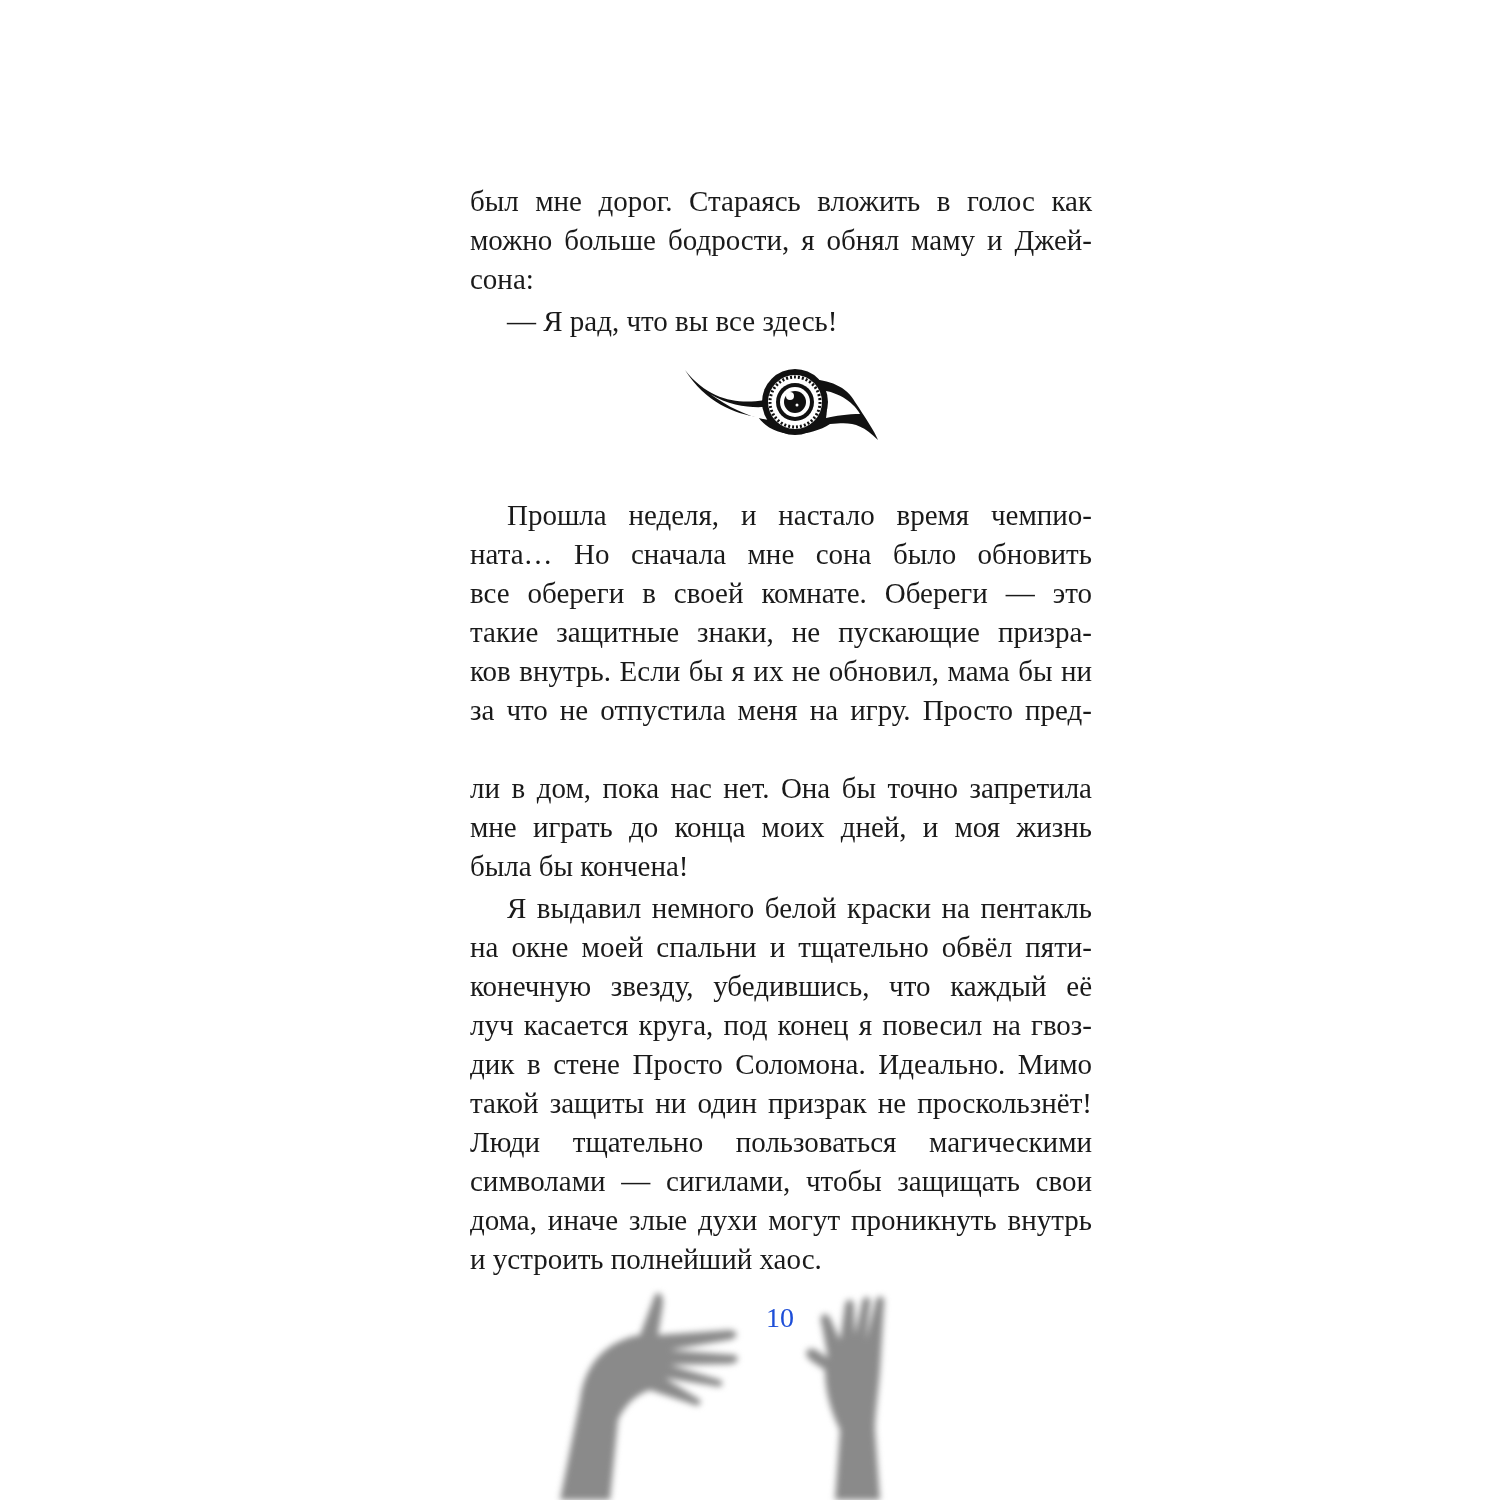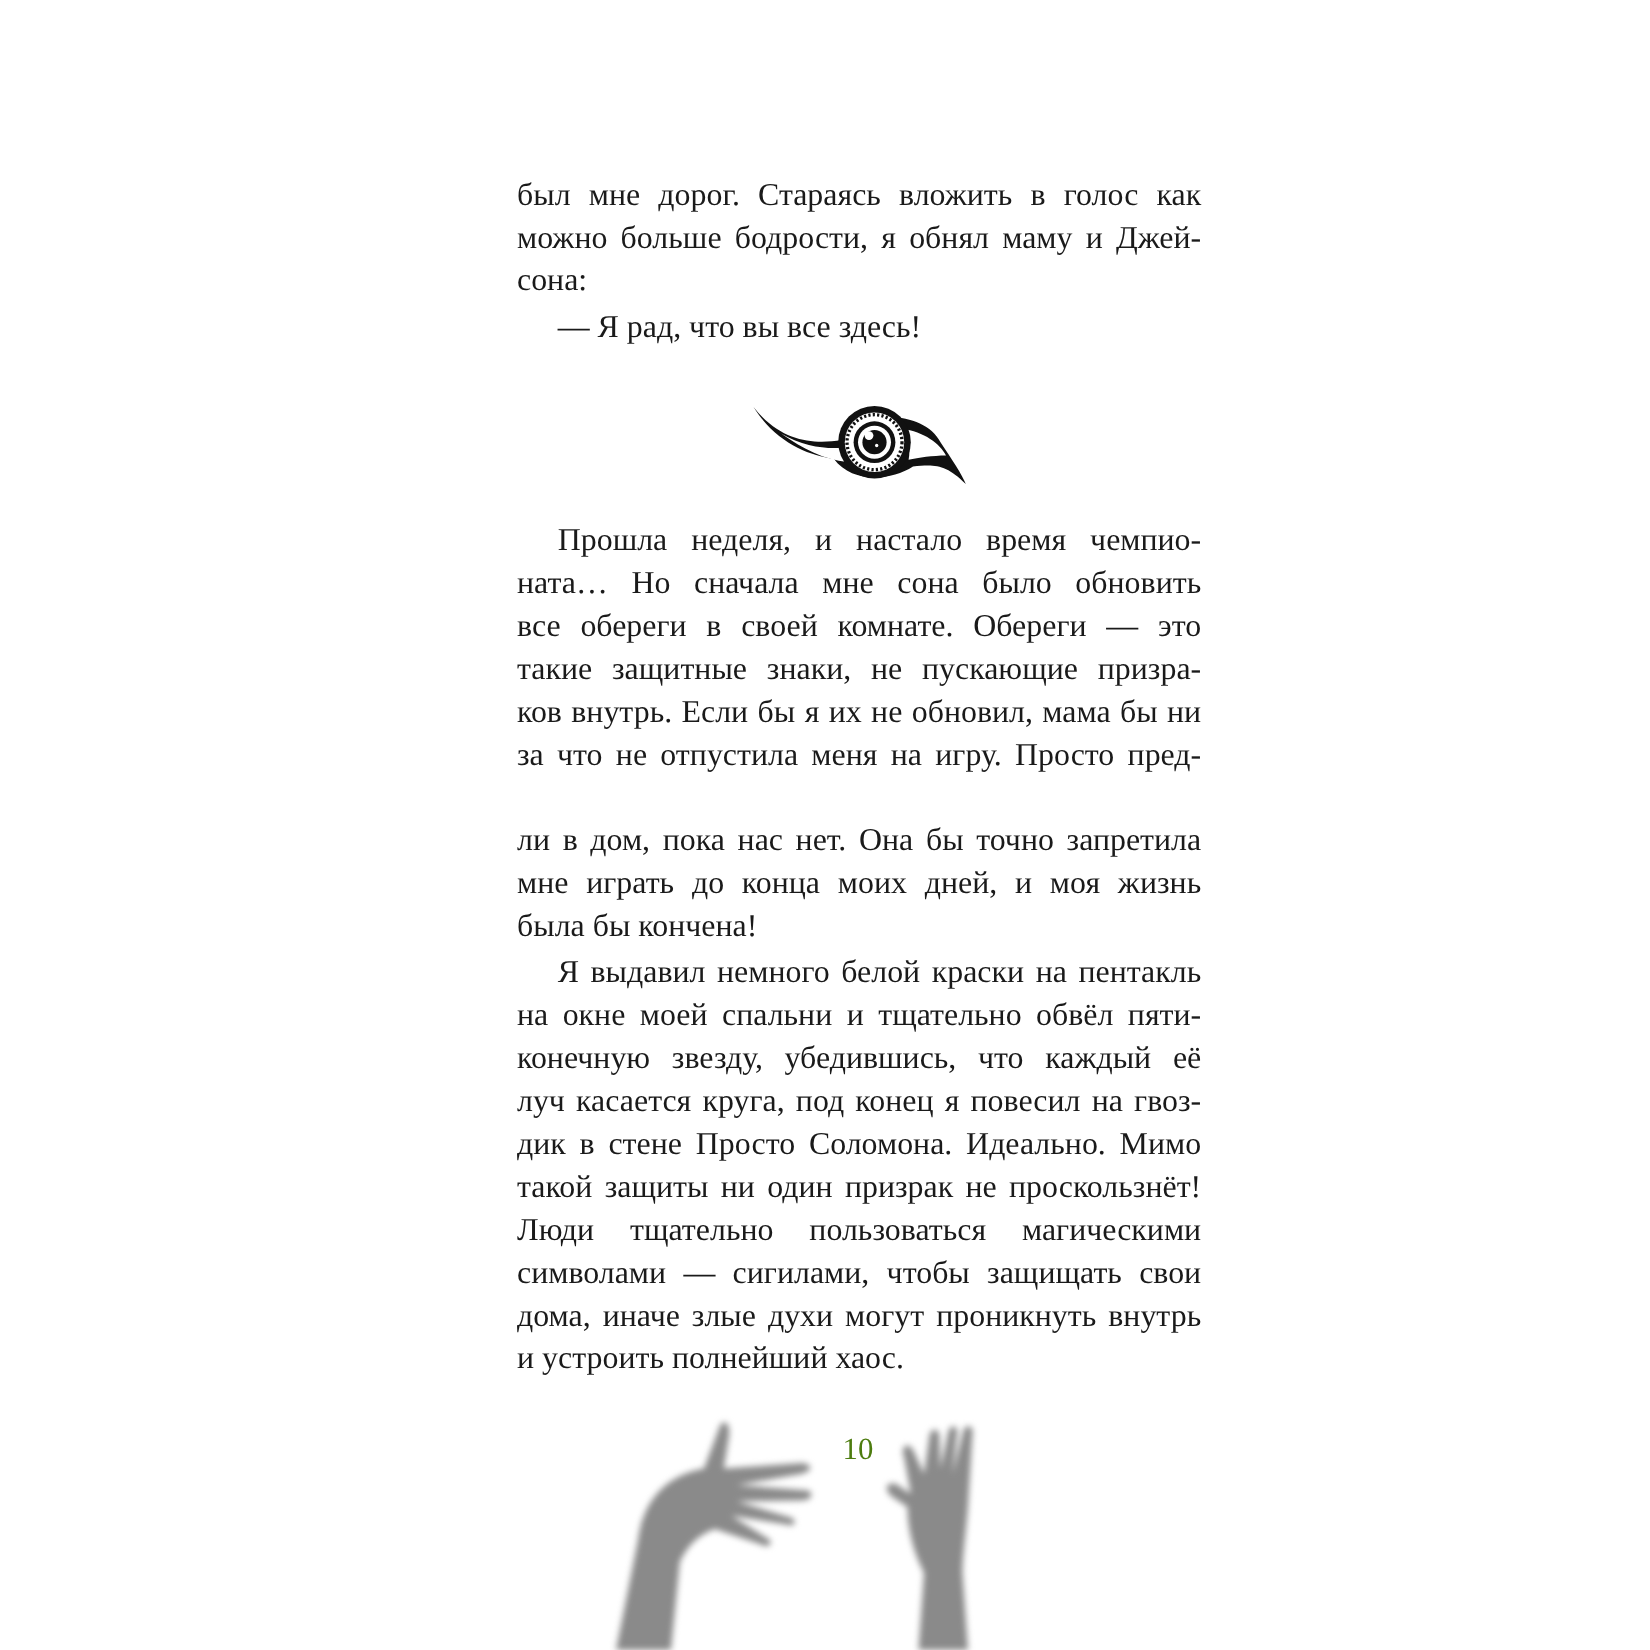--- a/index.html
+++ b/index.html
@@ -9,28 +9,29 @@
     position: absolute;
     left: 470px;
     width: 622px;
     font-family: "Liberation Serif", "DejaVu Serif", serif;
     font-size: 29px;
     line-height: 38px;
     color: #1a1a1a;
     text-align: justify;
     text-align-last: justify;
     white-space: nowrap;
+    margin-top: 24px;
   }
   .line.last { text-align-last: left; }
   .line.indent { left: 507px; width: 585px; }
   .ornament { position: absolute; left: 680px; top: 362px; width: 200px; height: 80px; }
   .hands { position: absolute; left: 540px; top: 1280px; width: 380px; height: 220px; filter: blur(3px); }
   .page-number {
     position: absolute; left: 740px; top: 1302px; width: 80px; text-align: center;
-    font-family: "Liberation Serif", "DejaVu Serif", serif; font-size: 28px; color: #4d7c0f;
+    font-family: "Liberation Serif", "DejaVu Serif", serif; font-size: 28px; color: #1d4ed8;
   }
 </style>
 </head>
 <body>
 
 <div class="page">
 
   <div class="line" style="top:158px">был мне дорог. Стараясь вложить в голос как</div>
   <div class="line" style="top:197px">можно больше бодрости, я обнял маму и Джей-</div>
   <div class="line last" style="top:236px">сона:</div>

